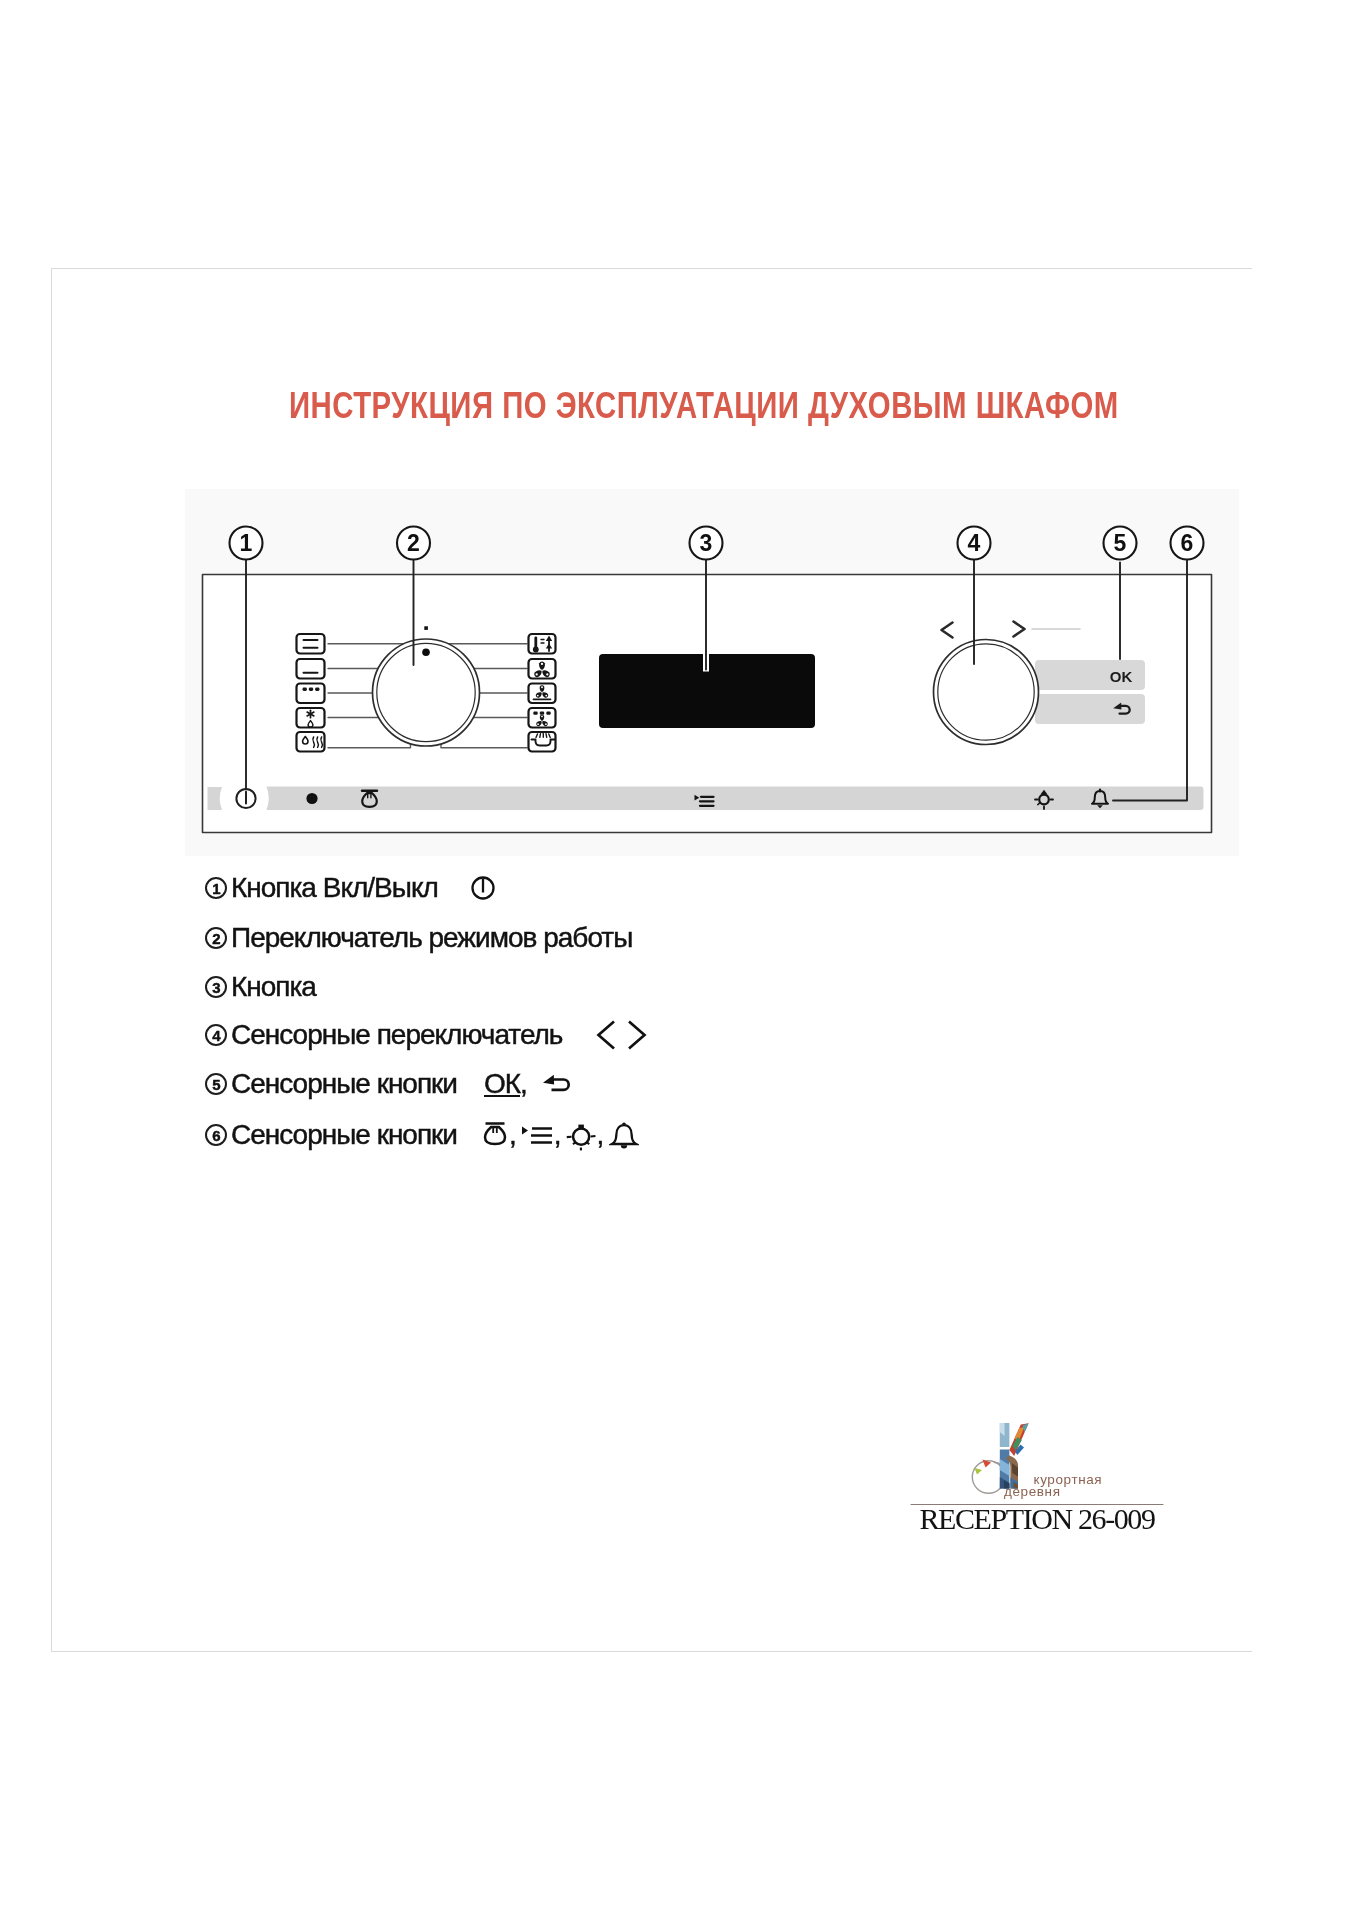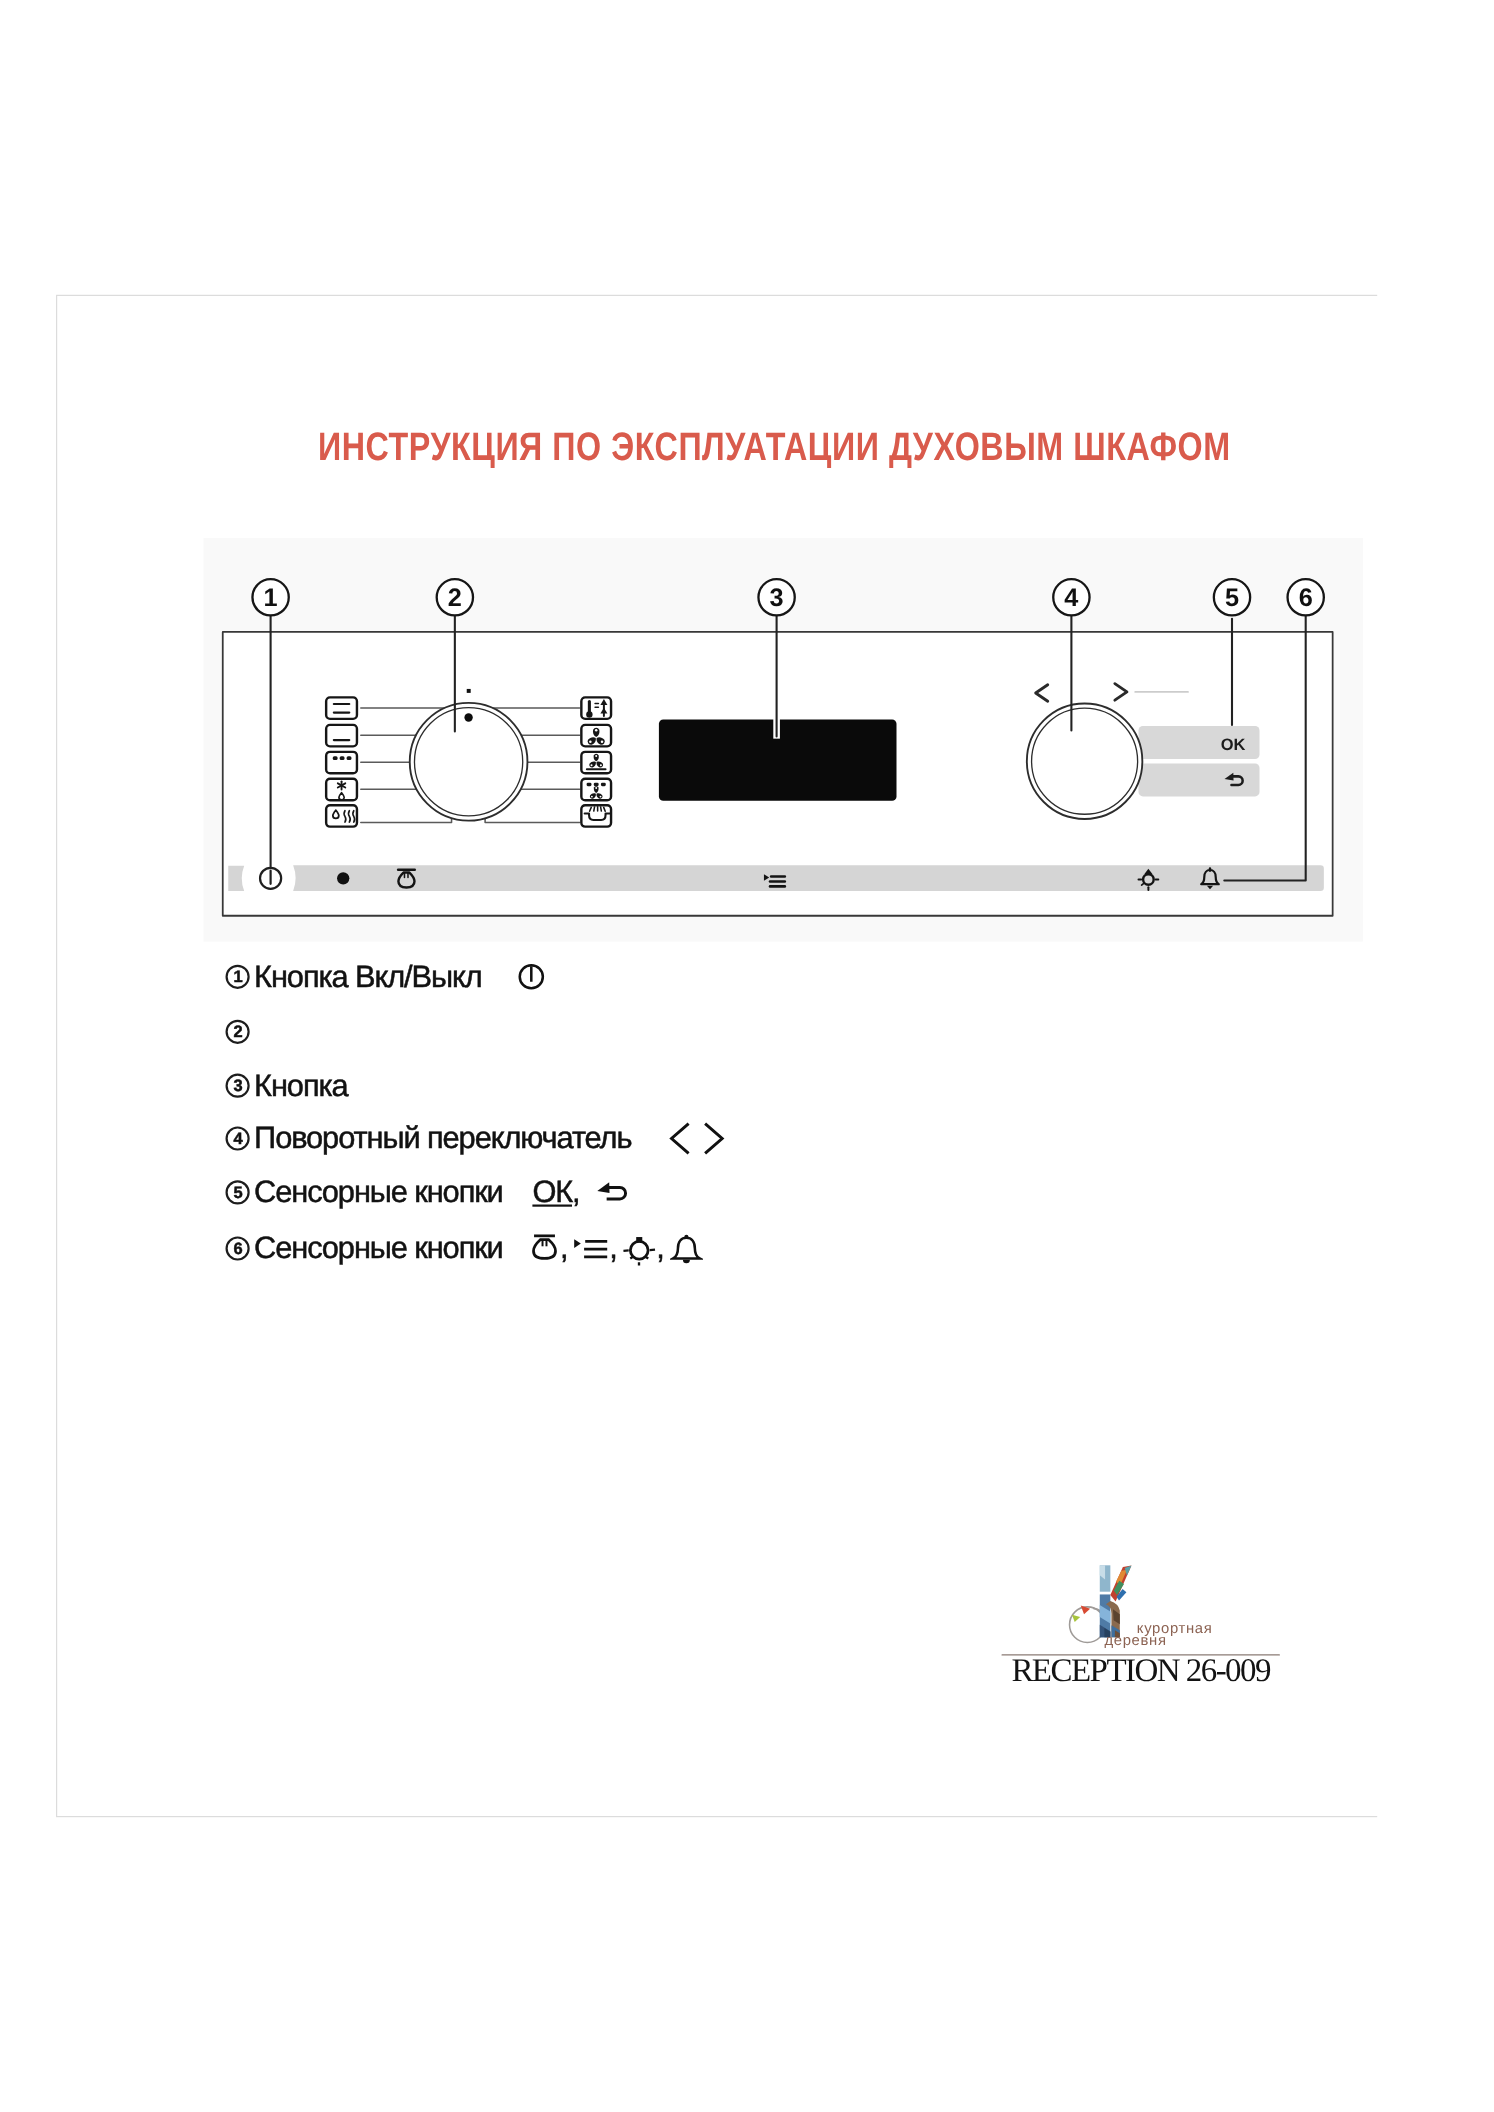--- a/index.html
+++ b/index.html
@@ -265,30 +265,31 @@
       <span>Кнопка Вкл/Выкл</span>
 
   <svg class="ric" style="margin-left:32px;" width="26" height="26" viewBox="0 0 26 26">
     <circle cx="13" cy="13" r="10.5" stroke="#111" stroke-width="2.3" fill="none"></circle>
     <line x1="13" y1="3.5" x2="13" y2="17.5" stroke="#111" stroke-width="2.3"></line>
   </svg>
 </div>
 
 <div class="row" style="top:921px;">
   <span class="num">2</span>
+      <span>Переключатель режимов работы</span>
 </div>
 
 <div class="row" style="top:970px;">
   <span class="num">3</span>
       <span>Кнопка</span>
 </div>
 
 <div class="row" style="top:1018px;">
   <span class="num">4</span>
-      <span>Поворотный переключатель</span>
+      <span>Сенсорные переключатель</span>
 
   <svg class="ric" style="margin-left:32px;" width="55" height="32" viewBox="0 0 55 32">
     <polyline points="20,2.5 4.5,16 20,29.5" stroke="#111" stroke-width="2.7" fill="none"></polyline>
     <polyline points="35,2.5 50.5,16 35,29.5" stroke="#111" stroke-width="2.7" fill="none"></polyline>
   </svg>
 </div>
 
 <div class="row" style="top:1067px;">
   <span class="num">5</span>
       <span>Сенсорные кнопки</span>

